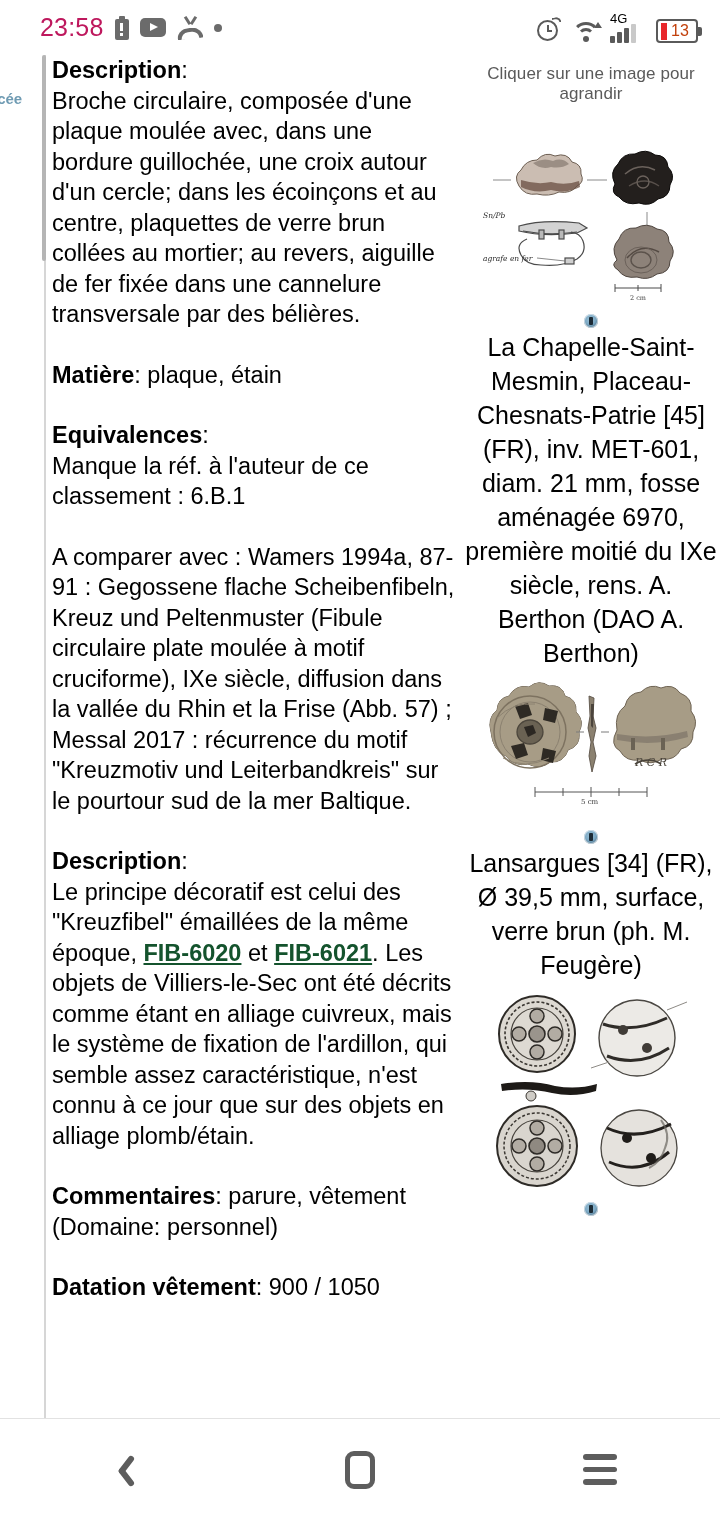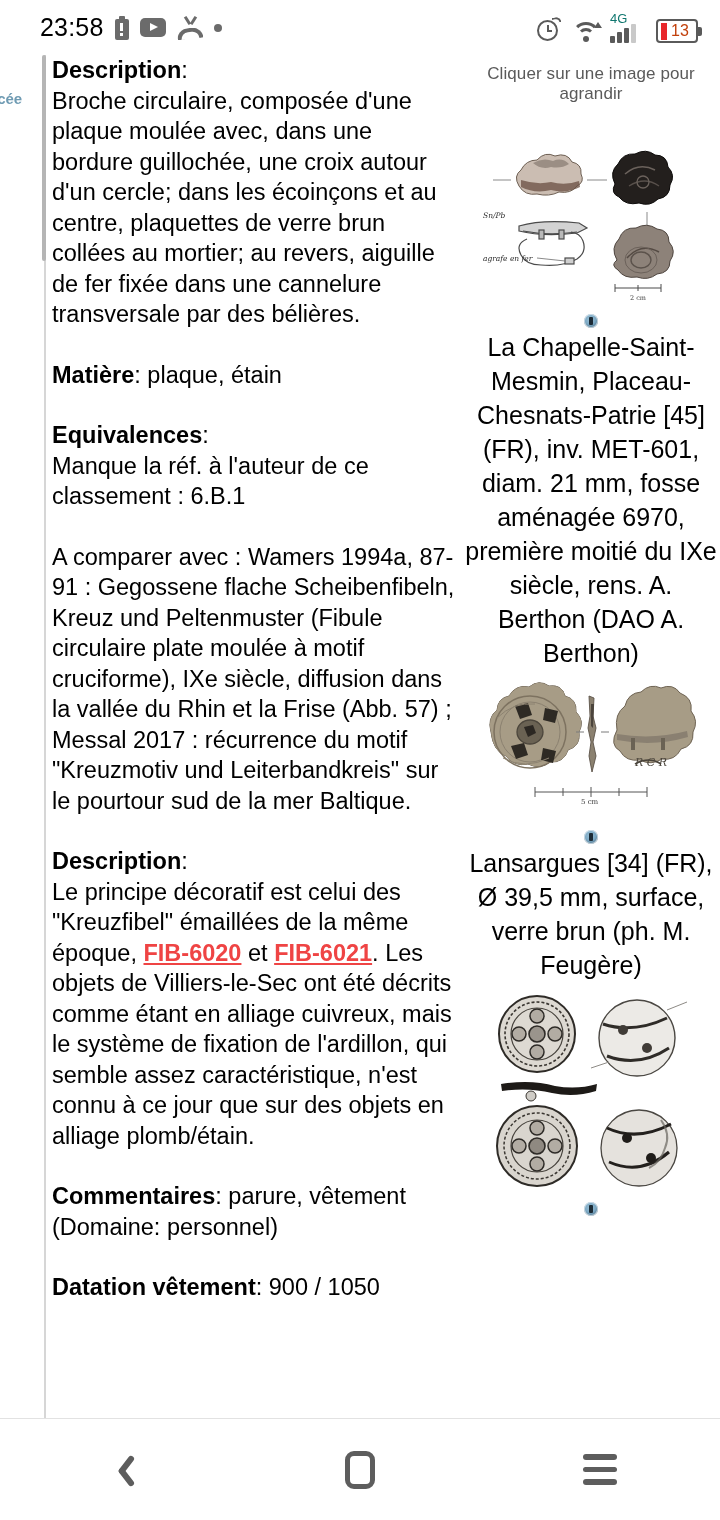--- a/index.html
+++ b/index.html
@@ -15,21 +15,21 @@
   .statusbar {
     position: absolute; left: 0; top: 0;
     width: 720px; height: 55px;
     display: flex; align-items: center;
     padding: 0 18px 0 40px;
     background: #ffffff;
   }
   .sb-left { display: flex; align-items: center; gap: 11px; }
   .sb-right { display: flex; align-items: flex-end; gap: 10px; margin-left: auto; }
   .sb-clock {
-    font-size: 25px; color: #000000; letter-spacing: .2px;
+    font-size: 25px; color: #be185d; letter-spacing: .2px;
     font-family: "Liberation Sans", sans-serif;
   }
   .ico { display: inline-block; color: #6b6b6b; }
 
   
   .ic-batt-alert { position: relative; width: 14px; height: 24px; }
   .ic-batt-alert .body {
     position: absolute; left: 0; top: 3px; width: 14px; height: 21px;
     background: #6b6b6b; border-radius: 2px;
   }
@@ -111,21 +111,21 @@
   .ic-wifi .up {
     position: absolute; right: -2px; top: 1px; width: 0; height: 0;
     border-left: 4px solid transparent; border-right: 4px solid transparent;
     border-bottom: 6px solid #5a5a5a;
   }
 
   
   .ic-signal { position: relative; width: 36px; height: 30px; }
   .ic-signal .netlabel {
     position: absolute; left: 0px; top: -2px;
-    font-size: 13px; color: #0f766e; font-family: "Liberation Sans", sans-serif;
+    font-size: 13px; color: #000000; font-family: "Liberation Sans", sans-serif;
   }
   .ic-signal .bars { position: absolute; left: 0; bottom: 0; display: flex; align-items: flex-end; gap: 2.5px; }
   .ic-signal .bar { width: 4.5px; background: #5a5a5a; border-radius: 1px; }
   .ic-signal .b1 { height: 7px; }
   .ic-signal .b2 { height: 11px; }
   .ic-signal .b3 { height: 15px; }
   .ic-signal .b4 { height: 19px; background: #c9c9c9; }
 
   
   .ic-battnum { position: relative; width: 46px; height: 24px; }
@@ -177,21 +177,21 @@
     position: absolute; left: 52px; top: 0;
     width: 406px;
     font-size: 23.5px; line-height: 30.5px;
     color: #000000;
     font-family: "Liberation Sans", sans-serif;
   }
   .textcol .para { margin-bottom: 30px; }
   .textcol .para:last-child { margin-bottom: 0; }
   .lbl { font-weight: bold; }
   .lnk {
-    color: #ef4444; font-weight: bold; text-decoration: underline;
+    color: #14532d; font-weight: bold; text-decoration: underline;
   }
 
   
   .mediacol {
     position: absolute; left: 462px; top: 0;
     width: 258px;
     text-align: center;
     font-family: "Liberation Sans", sans-serif;
   }
   .hint {

